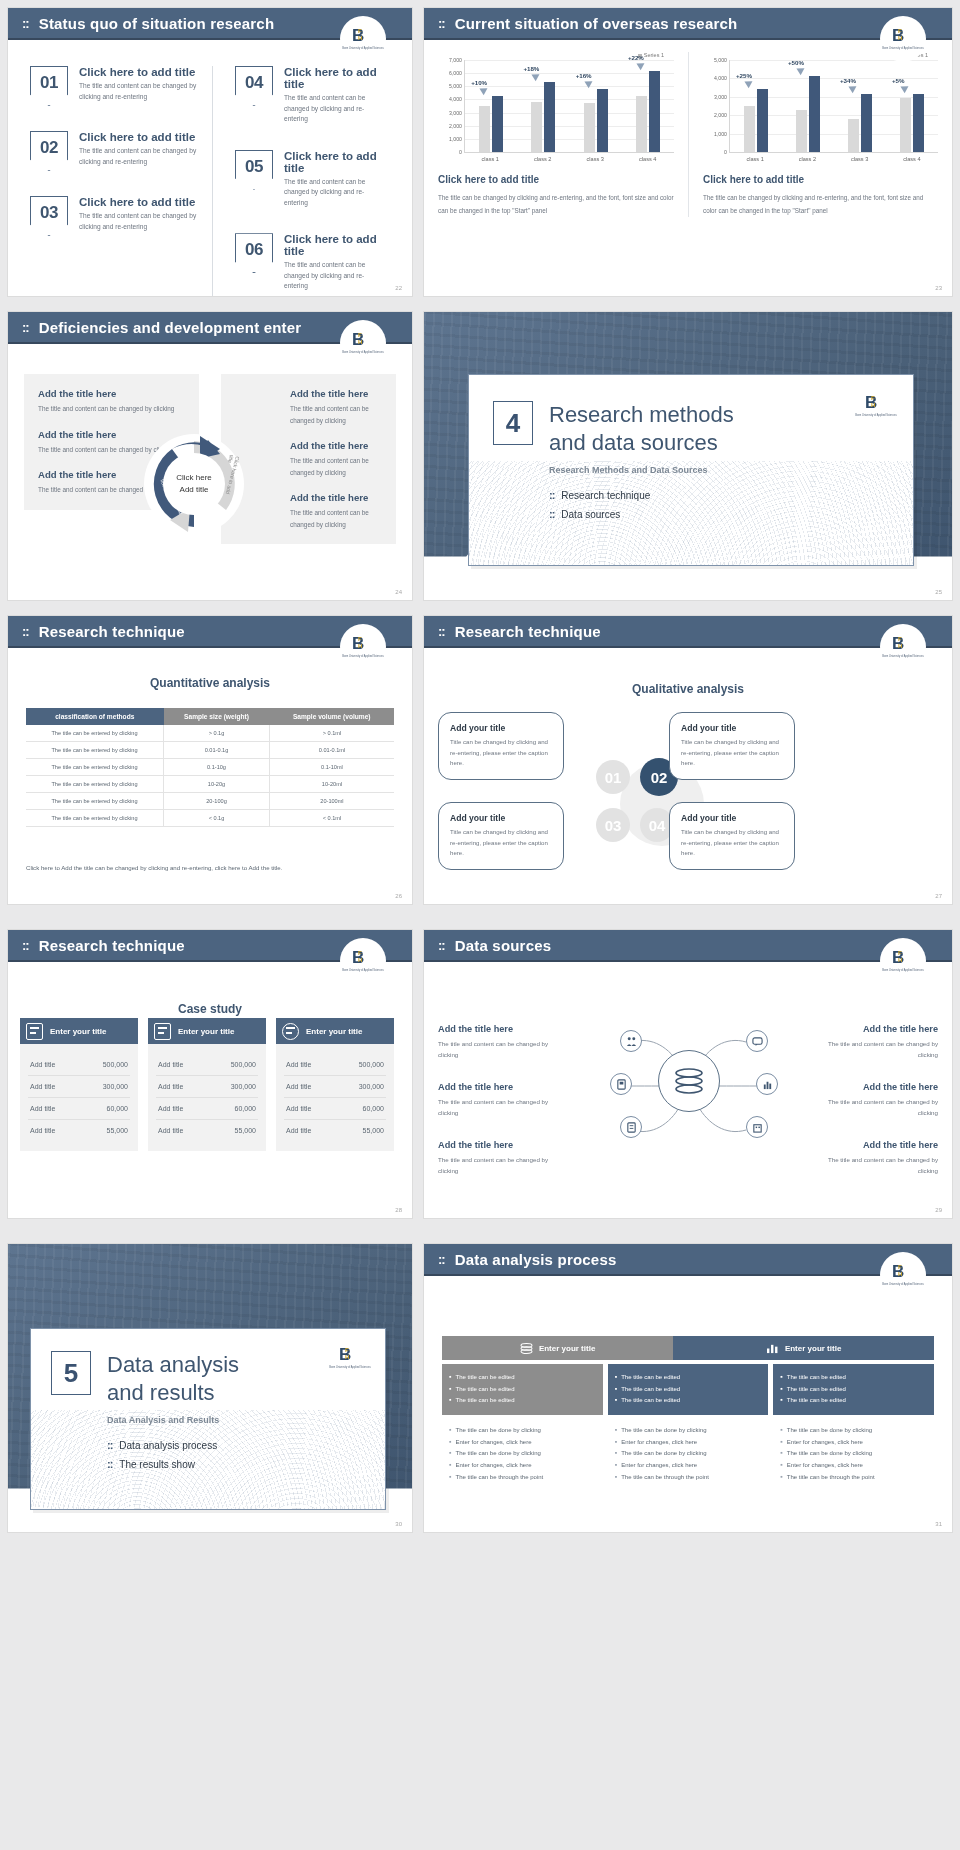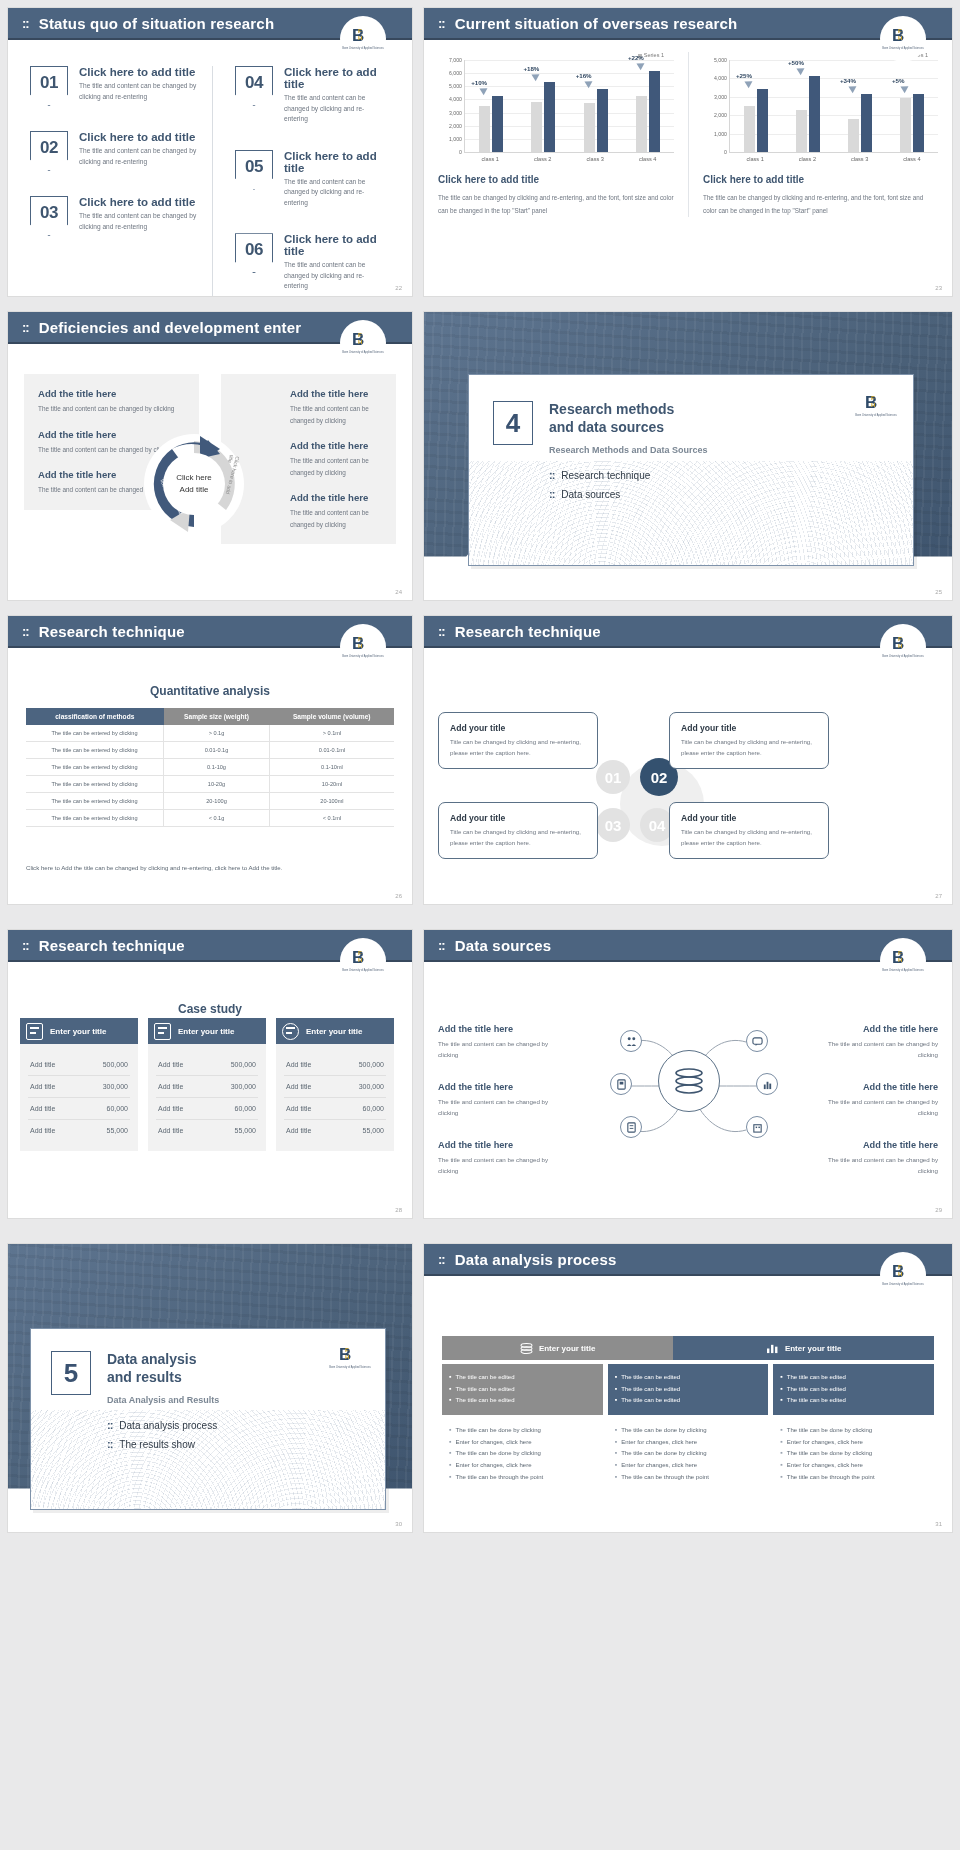--- a/index.html
+++ b/index.html
@@ -136,41 +136,41 @@
       repeating-radial-gradient(circle at 75% 130%, rgba(120,140,165,.16) 0 .6px, transparent .6px 5px);
     pointer-events:none;
   }
   .sec-inner { position: relative; z-index: 2; padding: 26px 24px; }
   .sec-top { display: flex; align-items: flex-start; }
   .sec-numbox {
     width: 40px; height: 44px; border: 1.6px solid #46607e;
     display: flex; align-items: center; justify-content: center;
     font-size: 26px; font-weight: bold; color: #3a5271; margin-right: 16px; flex: 0 0 40px;
   }
-  .sec-h1 { font-size: 14px; font-weight: bold; color: #3f5670; line-height: 1.25; }
+  .sec-h1 { font-size: 22px; font-weight: normal; color: #3f5670; line-height: 1.25; }
   .sec-h2 { font-size: 9px; font-weight: bold; color: #7b8794; margin-top: 9px; }
   .sec-list { margin-top: 14px; }
   .sec-li { font-size: 10px; color: #2f3a46; margin-bottom: 7px; display: flex; align-items: center;}
   .sec-li .bd { color:#3f5670; font-weight:bold; font-size:11px; letter-spacing:-1px; margin-right:7px;}
 
   
   .body-title { position: absolute; left: 0; right: 0; text-align: center; font-size: 12px; font-weight: bold; color: #3f5670; }
 
   
   .qtable { position: absolute; left: 18px; right: 18px; top: 92px; border-collapse: collapse; width: calc(100% - 36px); }
   .qtable th { font-size: 6.6px; font-weight: bold; color: #fff; padding: 5px 4px; text-align: center;}
   .qtable th.c1 { background: #4c6480; }
   .qtable th.c2, .qtable th.c3 { background: #8d8d8d; }
   .qtable td { font-size: 5.6px; color: #5d6873; padding: 5px 4px; text-align: center; border-bottom: 1px solid #e3e3e3; }
   .qtable td.c1 { border-right: 1px solid #e3e3e3; }
   .qtable td.c2 { border-right: 1px solid #e3e3e3; }
   .tbl-note { position: absolute; left: 18px; right: 18px; top: 248px; font-size: 6.1px; color: #5d6873; }
 
   
-  .qbox { position: absolute; width: 160px; border: 1px solid #5a7086; border-radius: 7px; padding: 10px 11px; background: #fff; z-index: 3;}
+  .qbox { position: absolute; width: 126px; border: 1px solid #5a7086; border-radius: 13px; padding: 10px 11px; background: #fff; z-index: 3;}
   .qbox .t { font-size: 8.6px; font-weight: bold; color: #2e3a47; margin-bottom: 4px; }
   .qbox .d { font-size: 6.1px; color: #6e7681; line-height: 1.75; }
   .circ { position: absolute; border-radius: 50%; display: flex; align-items: center; justify-content: center; font-size: 15px; font-weight: bold; z-index: 2;}
   .circ.gray { background: #e2e2e2; color: #ffffff; }
   .circ.navy { background: #34516f; color: #ffffff; }
   .circ.ghost { background: #efefef; color: #ffffff; }
 
   
   .cs-card { position: absolute; top: 88px; width: 118px; }
   .cs-head { background: #4c6480; color: #fff; height: 26px; display: flex; align-items: center; padding-left: 6px; }
@@ -544,21 +544,21 @@
     </div>
     <div class="hdr-underline"></div>
     <div class="logo" style="right:26px;top:8px;">
       <div class="mark">
         <span class="b">B</span>
         <span class="f">F</span>
         <span class="h">H</span>
       </div>
       <div class="sub">Bonn University of Applied Sciences</div>
     </div>
-    <div class="body-title" style="top:68px;text-align:center;">Quantitative analysis</div>
+    <div class="body-title" style="top:60px;text-align:center;">Quantitative analysis</div>
     <table class="qtable">
       <thead>
           <tr>
         <th class="c1">classification of methods</th>
         <th class="c2">Sample size (weight)</th>
         <th class="c3">Sample volume (volume)</th>
       </tr>
         </thead>
       <tbody id="qtbody">
           <tr>
@@ -604,20 +604,21 @@
     </div>
     <div class="hdr-underline"></div>
     <div class="logo" style="right:26px;top:8px;">
       <div class="mark">
         <span class="b">B</span>
         <span class="f">F</span>
         <span class="h">H</span>
       </div>
       <div class="sub">Bonn University of Applied Sciences</div>
     </div>
+    <div class="body-title" style="top:66px;">Qualitative analysis</div>
 
     <div class="circ ghost" style="left:196px;top:146px;width:84px;height:84px;"></div>
     <div class="qbox" style="left:14px;top:96px;">
       <div class="t">Add your title</div>
       <div class="d">Title can be changed by clicking and re-entering, please enter the caption here.</div>
     </div>
     <div class="qbox" style="left:245px;top:96px;">
       <div class="t">Add your title</div>
       <div class="d">Title can be changed by clicking and re-entering, please enter the caption here.</div>
     </div>

